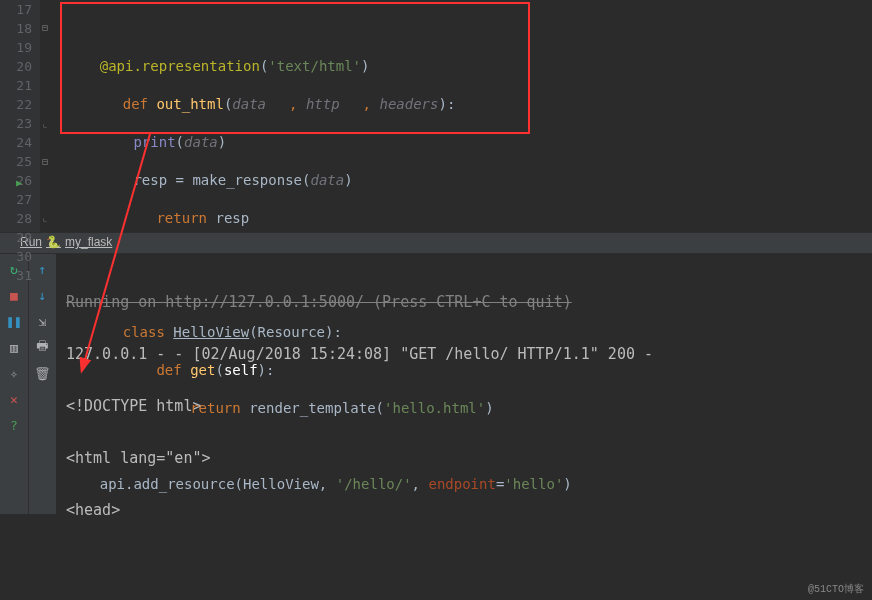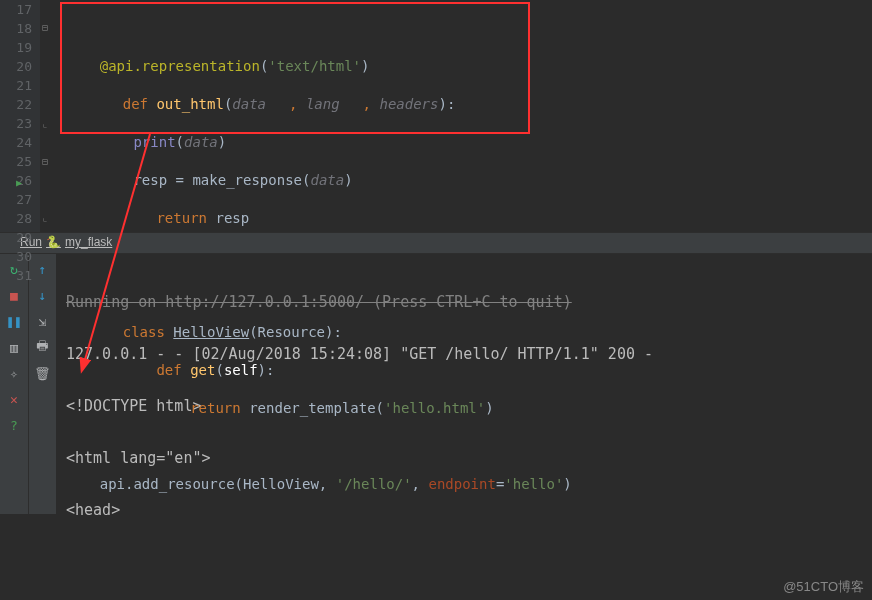--- a/index.html
+++ b/index.html
@@ -140,22 +140,22 @@
     line-height: 26px;
     padding-left: 10px;
     padding-top: 9px;
     white-space: pre;
   }
   .watermark {
     position: absolute;
     right: 8px;
     bottom: 4px;
     color: #888;
-    font-size: 13px;
-    font-family: Liberation Sans, sans-serif;
+    font-size: 10px;
+    font-family: Liberation Mono, monospace;
   }
   .toggle {
     position: absolute;
     left: 28px;
     width: 12px;
     height: 18px;
     color: #499c54;
     font-size: 10px;
   }
 </style>
@@ -183,21 +183,21 @@
   <div class="fold-col">
     <span class="fold-icon" style="top:22px">⊟</span>
     <span class="fold-icon" style="top:118px">⌞</span>
     <span class="fold-icon" style="top:156px">⊟</span>
     <span class="fold-icon" style="top:212px">⌞</span>
     <span class="toggle" style="top:177px;left:-24px">▶</span>
   </div>
   <div class="code">
 <div class="line"></div>
 <div class="line">    <span class="dec">@api.representation</span>(<span class="str">'text/html'</span>)</div>
-<div class="line">    <span class="kw">def </span><span class="fn">out_html</span>(<span class="param">data</span><span class="kw">, </span><span class="param">lang</span><span class="kw">, </span><span class="param">headers</span>):</div>
+<div class="line">    <span class="kw">def </span><span class="fn">out_html</span>(<span class="param">data</span><span class="kw">, </span><span class="param">http</span><span class="kw">, </span><span class="param">headers</span>):</div>
 <div class="line">        <span class="builtin">print</span>(<span class="param">data</span>)</div>
 <div class="line">        <span>resp = make_response(</span><span class="param">data</span>)</div>
 <div class="line">        <span class="kw">return </span><span>resp</span></div>
 <div class="line"></div>
 <div class="line"></div>
 <div class="line">    <span class="kw">class </span><span class="cls">HelloView</span><span>(Resource):</span></div>
 <div class="line">        <span class="kw">def </span><span class="fn">get</span>(<span class="self">self</span>):</div>
 <div class="line">            <span class="kw">return </span><span>render_template(</span><span class="str">'hello.html'</span>)</div>
 <div class="line"></div>
 <div class="line">    <span>api.add_resource(HelloView, </span><span class="str">'/hello/'</span>, <span class="named">endpoint</span>=<span class="str">'hello'</span>)</div>

